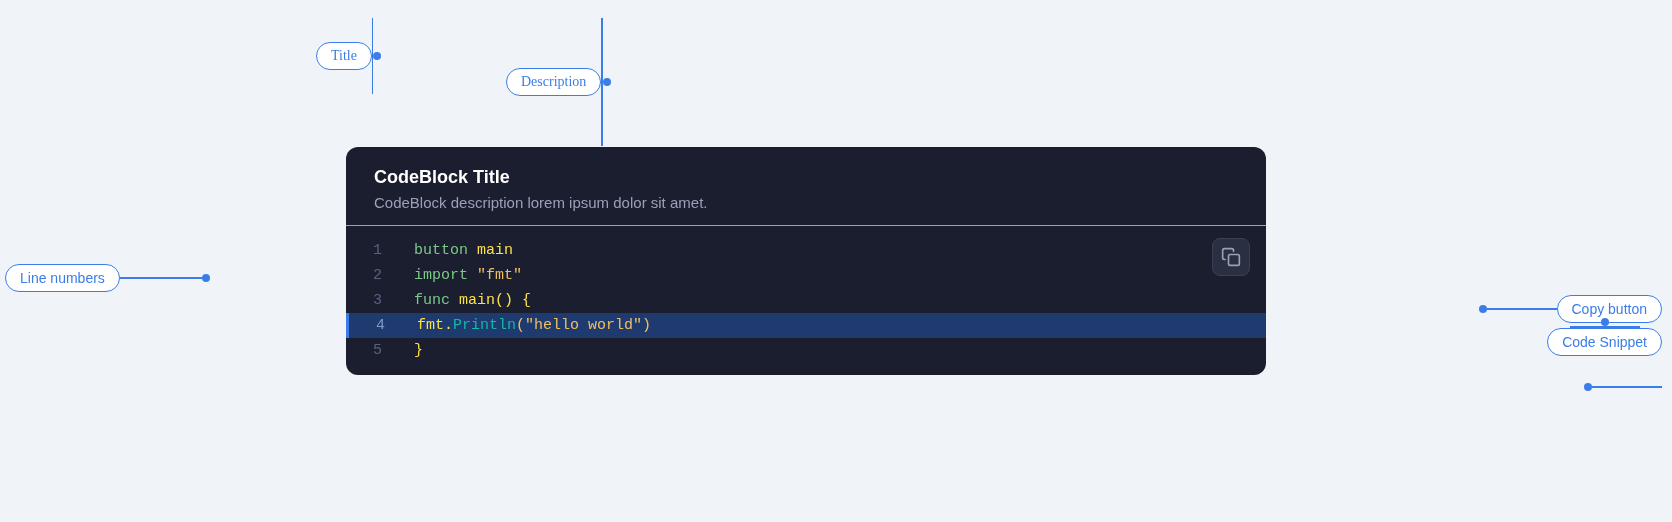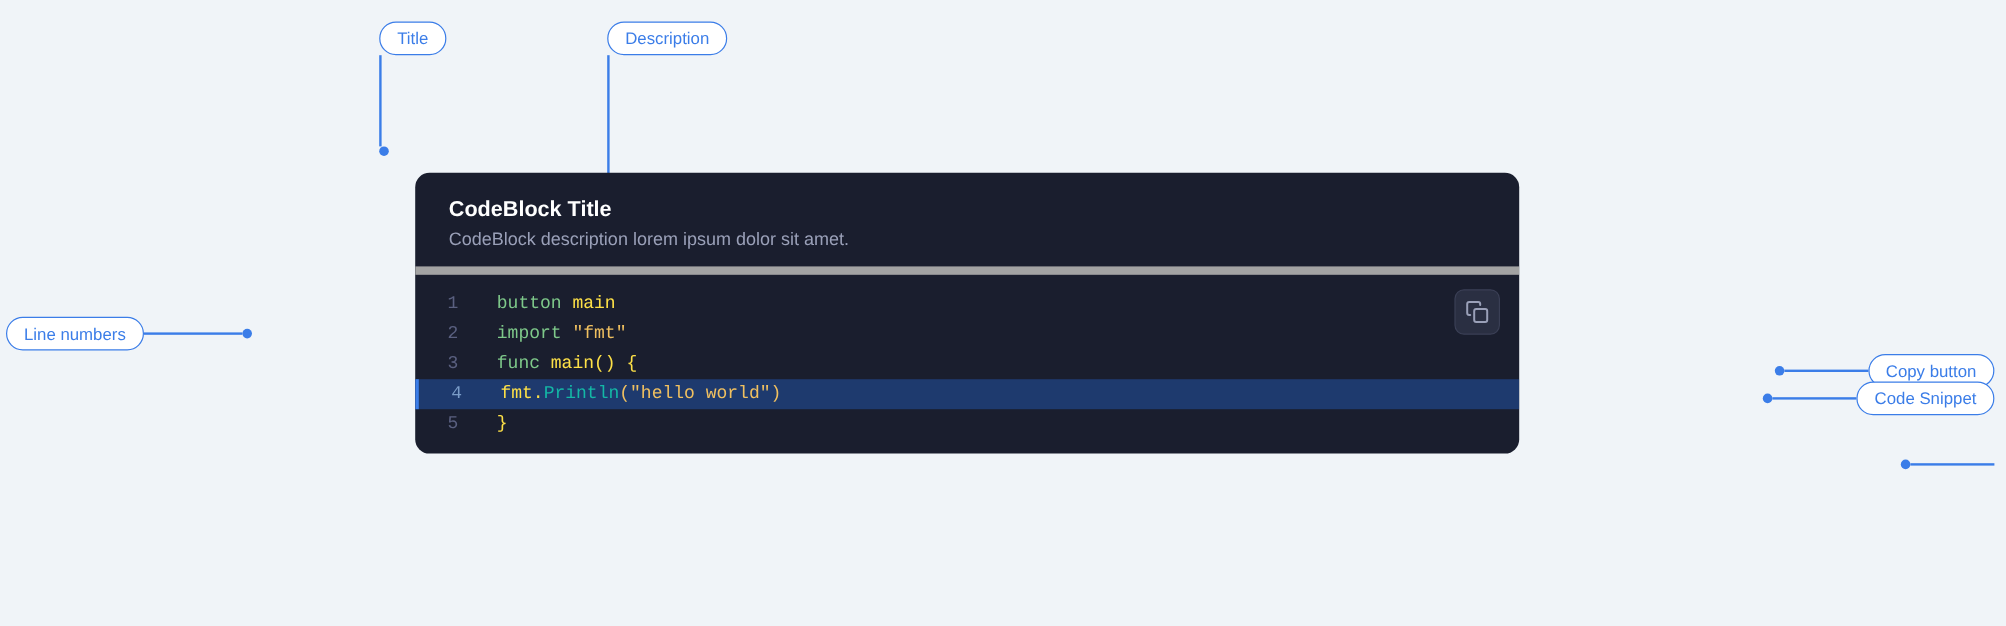--- a/index.html
+++ b/index.html
@@ -30,21 +30,21 @@
       background: #1a1e2e;
       border-radius: 12px;
       width: 920px;
       overflow: hidden;
       position: relative;
       left: -30px;
     }
 
     .code-header {
       padding: 20px 28px 14px 28px;
-      border-bottom: 7px solid #a3a3a3;
+      border-bottom: 1px solid #a3a3a3;
     }
 
     .code-title {
       color: #ffffff;
       font-size: 18px;
       font-weight: 700;
       margin-bottom: 6px;
     }
 
     .code-description {
@@ -112,22 +112,22 @@
       align-items: center;
       justify-content: center;
       cursor: pointer;
       font-size: 18px;
     }
 
     
     .ann-vertical {
       position: absolute;
       display: flex;
-      flex-direction: column;
-      align-items: flex-start;
+      align-items: center;
+      font-family: Liberation Serif, serif;
     }
 
     .ann-v-label {
       background: #ffffff;
       border: 1.5px solid #3b7de8;
       color: #3b7de8;
       border-radius: 16px;
       padding: 5px 14px;
       font-size: 14px;
       font-weight: 500;
@@ -220,21 +220,21 @@
     <div style="width: 82px; height: 1.5px; background:#3b7de8;"></div>
     <div style="width:8px;height:8px;border-radius:50%;background:#3b7de8;"></div>
   </div>
 
   <div style="position:absolute; top:264px; right:10px; display:flex; align-items:center;margin-top:31px;">
     <div style="width:8px;height:8px;border-radius:50%;background:#3b7de8; margin-right:0;"></div>
     <div style="width: 70px; height: 1.5px; background:#3b7de8;"></div>
     <div class="ann-v-label">Copy button</div>
   </div>
 
-  <div style="position:absolute; top:318px; right:10px; display:flex; align-items:center;">
+  <div style="position:absolute; top:318px; right:10px; display:flex; align-items:center;flex-direction:column;">
     <div style="width:8px;height:8px;border-radius:50%;background:#3b7de8;"></div>
     <div style="width: 70px; height: 1.5px; background:#3b7de8;"></div>
     <div class="ann-v-label">Code Snippet</div>
   </div>
 
   <div style="position:absolute; top:383px; right:10px; display:flex; align-items:center;">
     <div style="width:8px;height:8px;border-radius:50%;background:#3b7de8;"></div>
     <div style="width: 70px; height: 1.5px; background:#3b7de8;"></div>
   </div>
 

